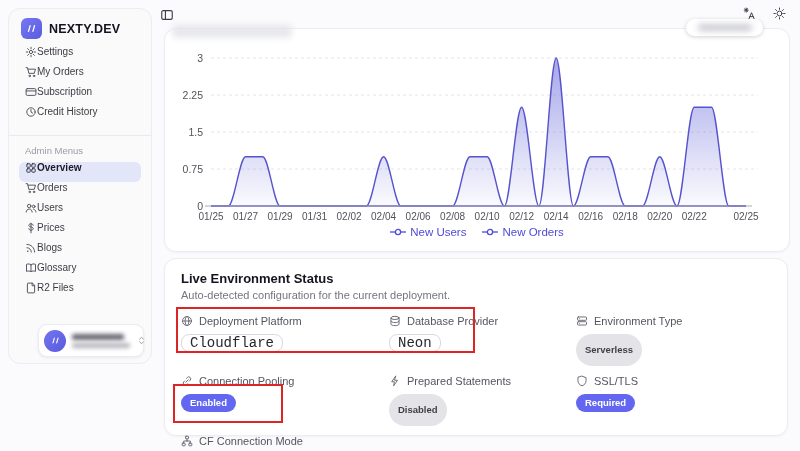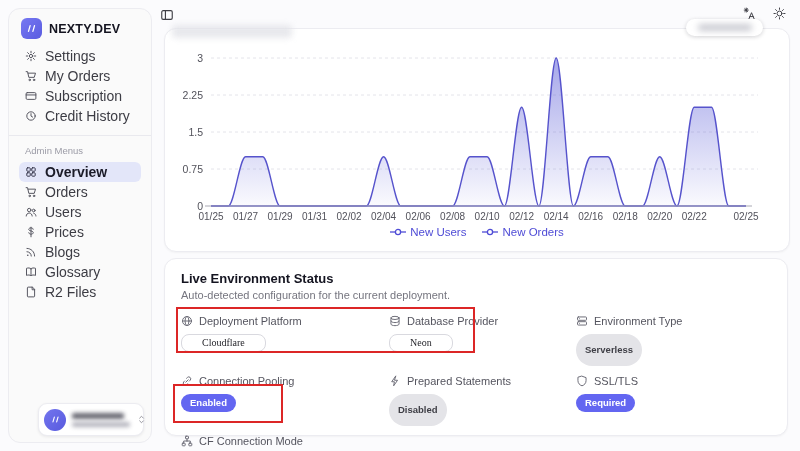--- a/index.html
+++ b/index.html
@@ -4,32 +4,32 @@
 <style>
   html,body{margin:0;padding:0;}
   body{
     width:800px;height:451px;position:relative;overflow:hidden;
     background:#fbfbfd;color:#18181b;
     font-family:"Liberation Sans",sans-serif;
     -webkit-font-smoothing:antialiased;
   }
   
   .sidebar{
-    position:absolute;left:8px;top:8px;width:144px;height:435px;
+    position:absolute;left:8px;top:8px;width:144px;height:356px;
     background:#fafafa;border:1px solid #ececf1;border-radius:12px;
     box-sizing:border-box;padding:6px 10px;z-index:4;
   }
   .logo-row{display:flex;align-items:center;gap:7px;padding:3px 2px 7px 2px;}
   .logo-mark{width:21px;height:21px;border-radius:6px;flex:none;
     background:linear-gradient(135deg,#7678f2,#5a5ce0);
     display:flex;align-items:center;justify-content:center;color:#fff;}
   .logo-text{font-size:12.5px;font-weight:bold;letter-spacing:.2px;color:#141420;}
   .side-list{display:flex;flex-direction:column;}
-  .side-item{display:flex;align-items:center;gap:8px;height:20px;padding:0 6px;
-    border-radius:6px;font-size:14px;color:#3c3c44;cursor:default;}
+  .side-item{display:flex;height:20px;padding:0 6px;
+    border-radius:6px;font-size:10px;color:#3c3c44;cursor:default;}
   .side-item svg{color:#53535e;flex:none;}
   .side-item.active{background:#e3e6f9;color:#1b1b28;font-weight:bold;}
   .side-item.active svg{color:#34344a;}
   .side-divider{height:1px;background:#e9e9ee;margin:9px -10px 7px -10px;}
   .side-section{font-size:9.5px;color:#9b9ba6;padding:2px 6px 6px 6px;}
   .user-card{position:absolute;left:29px;bottom:6px;width:106px;height:33px;
     background:#fff;border:1px solid #ececf1;border-radius:9px;
     box-shadow:0 1px 3px rgba(20,20,30,.08);
     display:flex;align-items:center;gap:6px;padding:0 5px;box-sizing:border-box;}
   .avatar{width:22px;height:22px;border-radius:50%;flex:none;
@@ -65,22 +65,22 @@
   
   .status-card{position:absolute;left:164px;top:258px;width:624px;height:178px;
     background:#fff;border:1px solid #ececf1;border-radius:12px;
     box-sizing:border-box;padding:12px 16px;box-shadow:0 1px 2px rgba(16,16,24,.04);}
   .status-title{font-size:13px;font-weight:bold;color:#141420;line-height:15px;}
   .status-sub{font-size:11px;color:#75757f;margin-top:3px;line-height:13px;}
   .status-grid{display:grid;grid-template-columns:208px 187px 1fr;margin-top:12px;row-gap:8px;}
   .status-label{display:flex;align-items:center;gap:6px;font-size:11px;color:#55555f;line-height:14px;}
   .status-label svg{color:#6b6b76;}
   .badge{display:inline-block;margin-top:6px;line-height:12px;}
-  .badge.outline-mono{font-family:Liberation Serif, serif;font-size:10px;color:#26262c;
-    border:1px solid #d9d9df;border-radius:8px;padding:2px 20px;background:#fff;}
+  .badge.outline-mono{font-family:Liberation Mono, monospace;font-size:14px;color:#26262c;
+    border:1px solid #d9d9df;border-radius:8px;padding:2px 8px;background:#fff;}
   .badge.gray{font-size:9.5px;font-weight:bold;color:#3f3f46;background:#e4e4e8;
     border-radius:999px;padding:10px 9px;}
   .badge.indigo{font-size:9.5px;font-weight:bold;color:#fff;background:#6366f1;
     border-radius:999px;padding:3px 9px;}
   .anno{position:absolute;border:2px solid #dc2626;z-index:5;pointer-events:none;}
   .anno1{left:11px;top:48px;width:295px;height:42px;}
   .anno2{left:8px;top:125px;width:106px;height:35px;}
 </style>
 </head>
 <body>

